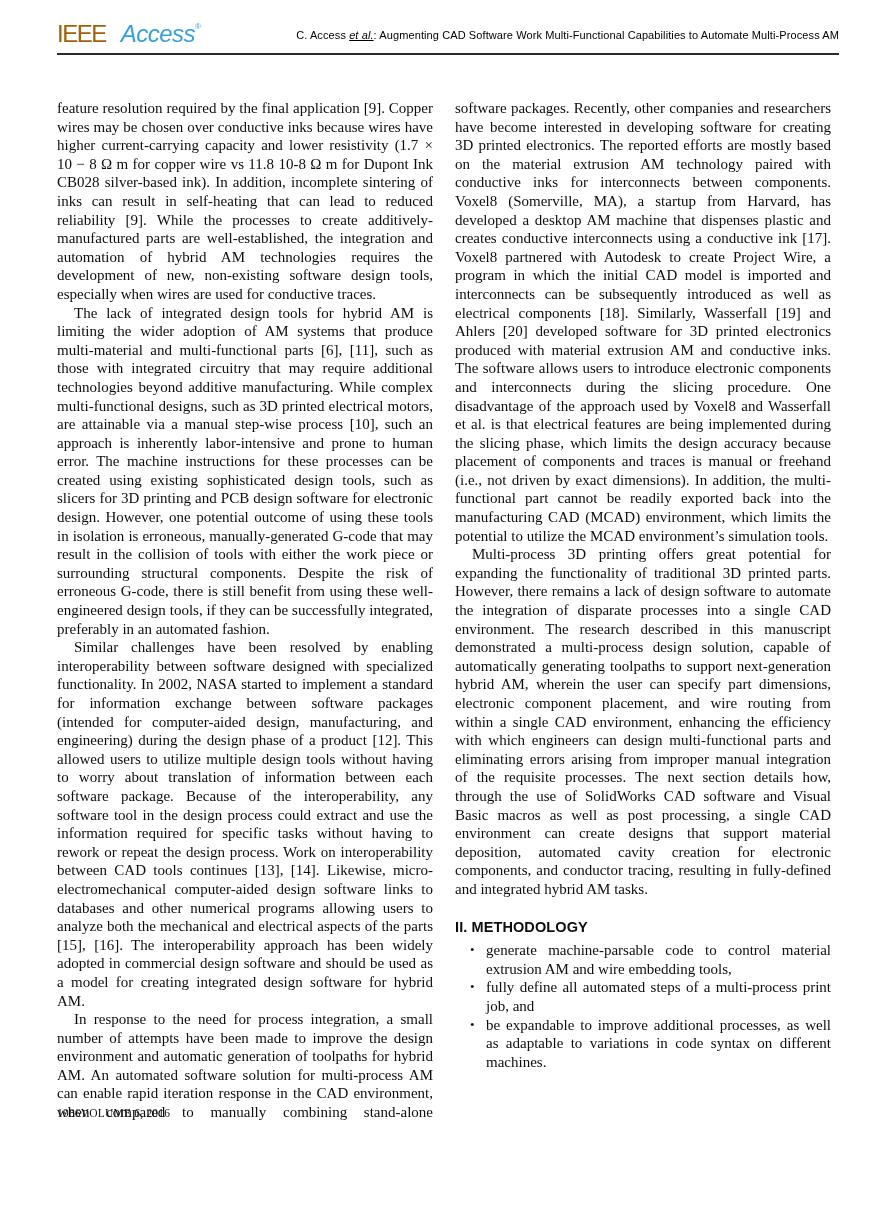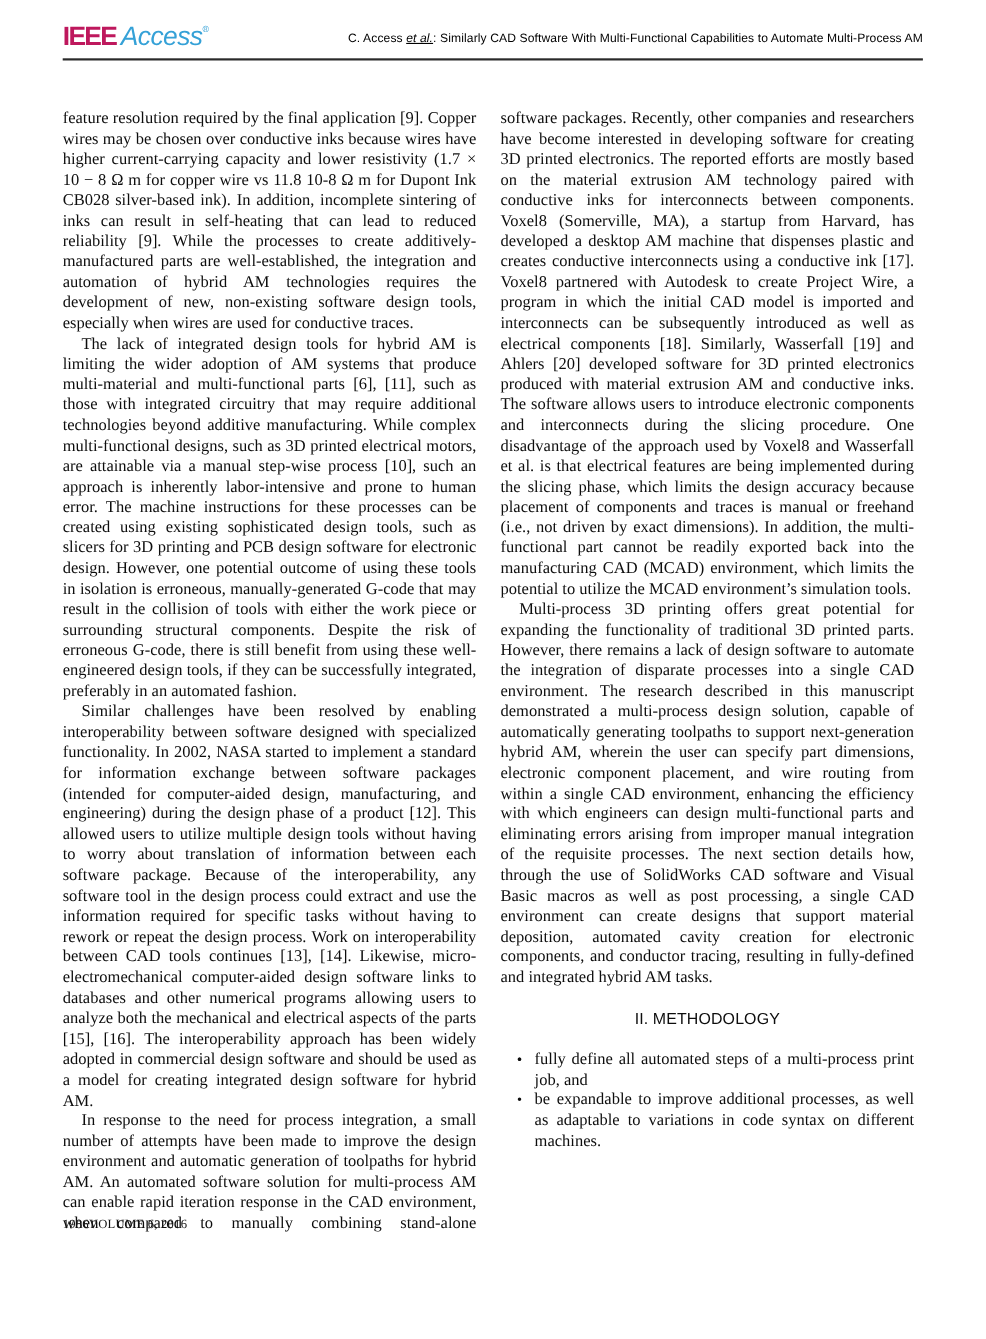--- a/index.html
+++ b/index.html
@@ -17,26 +17,26 @@
     position:absolute; left:57px; top:22px; width:782px;
   }
   .header-row {
     display:flex; justify-content:space-between; align-items:flex-end;
   }
   .journal-logo {
     font-family:"Liberation Sans", sans-serif;
     white-space:nowrap; line-height:1;
   }
   .logo-ieee {
-    font-weight:bold; font-size:24px; letter-spacing:-1.5px;
-    color:#be185d; font-style:normal;
+    font-weight:normal; font-size:24px; letter-spacing:-1.5px;
+    color:#a16207; font-style:normal;
   }
   .logo-access {
     font-style:italic; font-size:24px; letter-spacing:-0.5px;
-    color:#35a1d7; margin-left:4px;
+    color:#35a1d7; margin-left:15px;
   }
   .logo-mark {
     font-size:8px; vertical-align:top; color:#35a1d7; position:relative; top:1px;
   }
   .running-head {
     font-family:"Liberation Sans", sans-serif;
     font-size:11px; color:#000;
     text-align:right; padding-bottom:5px; letter-spacing:0.1px;
     white-space:nowrap;
   }
@@ -57,24 +57,24 @@
     font-size:15px; line-height:18.6px;
     text-align:justify;
     hyphens:auto; -webkit-hyphens:auto;
   }
   .col p { margin:0; text-indent:17px; }
   .col p.no-indent { text-indent:0; }
   .col p.continues { text-align-last:justify; }
 
   .section-heading {
     font-family:"Liberation Sans", sans-serif;
-    font-size:14.5px; font-weight:normal;
+    font-size:14.5px; font-weight:bold;
     letter-spacing:0.1px;
-    margin:19px 0 18px 0;
-    text-align:center;
+    margin:19px 0 5px 0;
+    text-align:left;
   }
 
   ul.bullets { list-style:none; margin:0; padding:0; }
   ul.bullets li {
     position:relative; padding-left:31px; text-align:justify;
   }
   ul.bullets .bullet-dot {
     position:absolute; left:15px; top:0;
     font-size:13px;
   }
@@ -89,41 +89,42 @@
 </style>
 </head>
 <body>
 
 <header class="page-header">
   <div class="header-row">
     <div class="journal-logo">
       <span class="logo-ieee">IEEE</span><span class="logo-access">Access</span><span class="logo-mark">®</span>
     </div>
     <div class="running-head">
-      <span>C. Access </span><span class="etal">et al.</span><span>: Similarly CAD Software With Multi-Functional Capabilities to Automate Multi-Process AM</span>
+      <span>C. Access </span><span class="etal">et al.</span><span>: Augmenting CAD Software Work Multi-Functional Capabilities to Automate Multi-Process AM</span>
     </div>
   </div>
   <div class="header-rule"></div>
 </header>
 
 <main class="paper-body">
   <div class="col">
     <p class="no-indent">feature resolution required by the final application [9]. Copper wires may be chosen over conductive inks because wires have higher current-carrying capacity and lower resistivity (1.7 × 10 − 8 Ω m for copper wire vs 11.8 10-8 Ω m for Dupont Ink CB028 silver-based ink). In addition, incomplete sintering of inks can result in self-heating that can lead to reduced reliability [9]. While the processes to create additively-manufactured parts are well-established, the integration and automation of hybrid AM technologies requires the development of new, non-existing software design tools, especially when wires are used for conductive traces.</p>
     <p>The lack of integrated design tools for hybrid AM is limiting the wider adoption of AM systems that produce multi-material and multi-functional parts [6], [11], such as those with integrated circuitry that may require additional technologies beyond additive manufacturing. While complex multi-functional designs, such as 3D printed electrical motors, are attainable via a manual step-wise process [10], such an approach is inherently labor-intensive and prone to human error. The machine instructions for these processes can be created using existing sophisticated design tools, such as slicers for 3D printing and PCB design software for electronic design. However, one potential outcome of using these tools in isolation is erroneous, manually-generated G-code that may result in the collision of tools with either the work piece or surrounding structural components. Despite the risk of erroneous G-code, there is still benefit from using these well-engineered design tools, if they can be successfully integrated, preferably in an automated fashion.</p>
     <p>Similar challenges have been resolved by enabling interoperability between software designed with specialized functionality. In 2002, NASA started to implement a standard for information exchange between software packages (intended for computer-aided design, manufacturing, and engineering) during the design phase of a product [12]. This allowed users to utilize multiple design tools without having to worry about translation of information between each software package. Because of the interoperability, any software tool in the design process could extract and use the information required for specific tasks without having to rework or repeat the design process. Work on interoperability between CAD tools continues [13], [14]. Likewise, micro-electromechanical computer-aided design software links to databases and other numerical programs allowing users to analyze both the mechanical and electrical aspects of the parts [15], [16]. The interoperability approach has been widely adopted in commercial design software and should be used as a model for creating integrated design software for hybrid AM.</p>
     <p class="continues">In response to the need for process integration, a small number of attempts have been made to improve the design environment and automatic generation of toolpaths for hybrid AM. An automated software solution for multi-process AM can enable rapid iteration response in the CAD environment, when compared to manually combining stand-alone</p>
   </div>
 
   <div class="col">
     <p class="no-indent">software packages. Recently, other companies and researchers have become interested in developing software for creating 3D printed electronics. The reported efforts are mostly based on the material extrusion AM technology paired with conductive inks for interconnects between components. Voxel8 (Somerville, MA), a startup from Harvard, has developed a desktop AM machine that dispenses plastic and creates conductive interconnects using a conductive ink [17]. Voxel8 partnered with Autodesk to create Project Wire, a program in which the initial CAD model is imported and interconnects can be subsequently introduced as well as electrical components [18]. Similarly, Wasserfall [19] and Ahlers [20] developed software for 3D printed electronics produced with material extrusion AM and conductive inks. The software allows users to introduce electronic components and interconnects during the slicing procedure. One disadvantage of the approach used by Voxel8 and Wasserfall et al. is that electrical features are being implemented during the slicing phase, which limits the design accuracy because placement of components and traces is manual or freehand (i.e., not driven by exact dimensions). In addition, the multi-functional part cannot be readily exported back into the manufacturing CAD (MCAD) environment, which limits the potential to utilize the MCAD environment’s simulation tools.</p>
     <p>Multi-process 3D printing offers great potential for expanding the functionality of traditional 3D printed parts. However, there remains a lack of design software to automate the integration of disparate processes into a single CAD environment. The research described in this manuscript demonstrated a multi-process design solution, capable of automatically generating toolpaths to support next-generation hybrid AM, wherein the user can specify part dimensions, electronic component placement, and wire routing from within a single CAD environment, enhancing the efficiency with which engineers can design multi-functional parts and eliminating errors arising from improper manual integration of the requisite processes. The next section details how, through the use of SolidWorks CAD software and Visual Basic macros as well as post processing, a single CAD environment can create designs that support material deposition, automated cavity creation for electronic components, and conductor tracing, resulting in fully-defined and integrated hybrid AM tasks.</p>
     <h2 class="section-heading">II. METHODOLOGY</h2>
     <ul class="bullets">
       <li>
         <span class="bullet-dot">•</span>
+        <span>generate machine-parsable code to control material extrusion AM and wire embedding tools,</span>
       </li>
       <li>
         <span class="bullet-dot">•</span>
         <span>fully define all automated steps of a multi-process print job, and</span>
       </li>
       <li>
         <span class="bullet-dot">•</span>
         <span>be expandable to improve additional processes, as well as adaptable to variations in code syntax on different machines.</span>
       </li>
     </ul>

